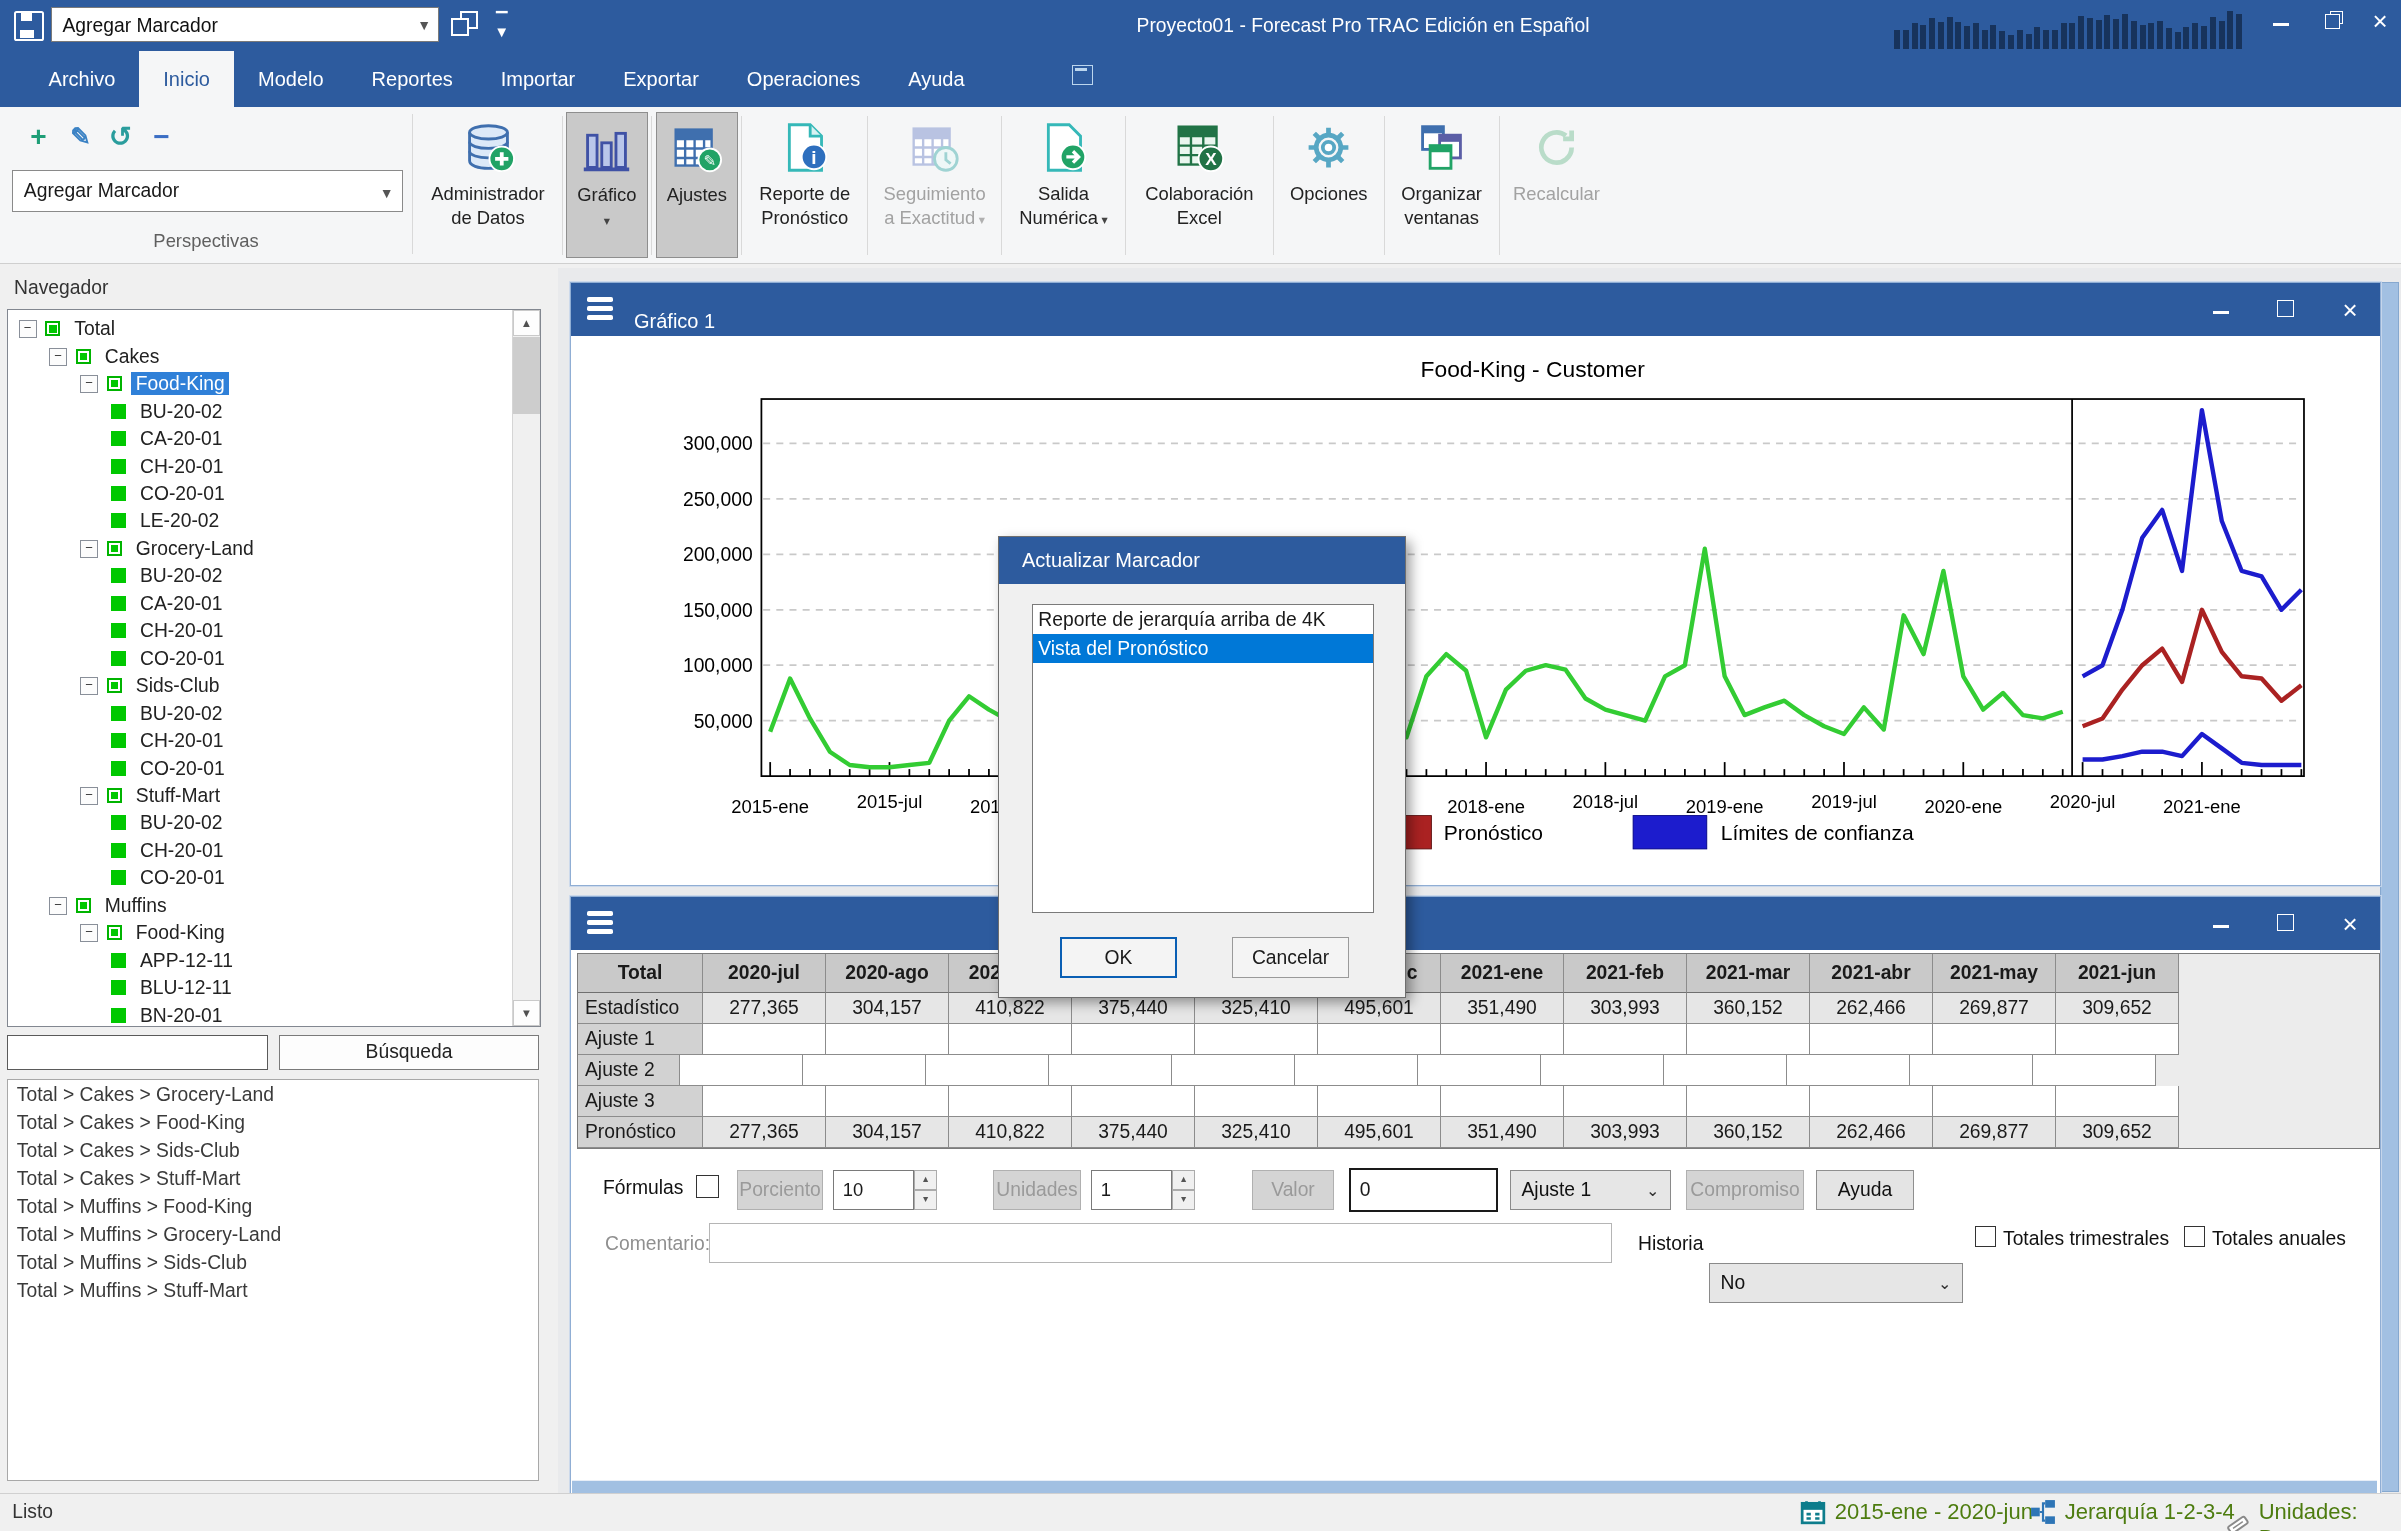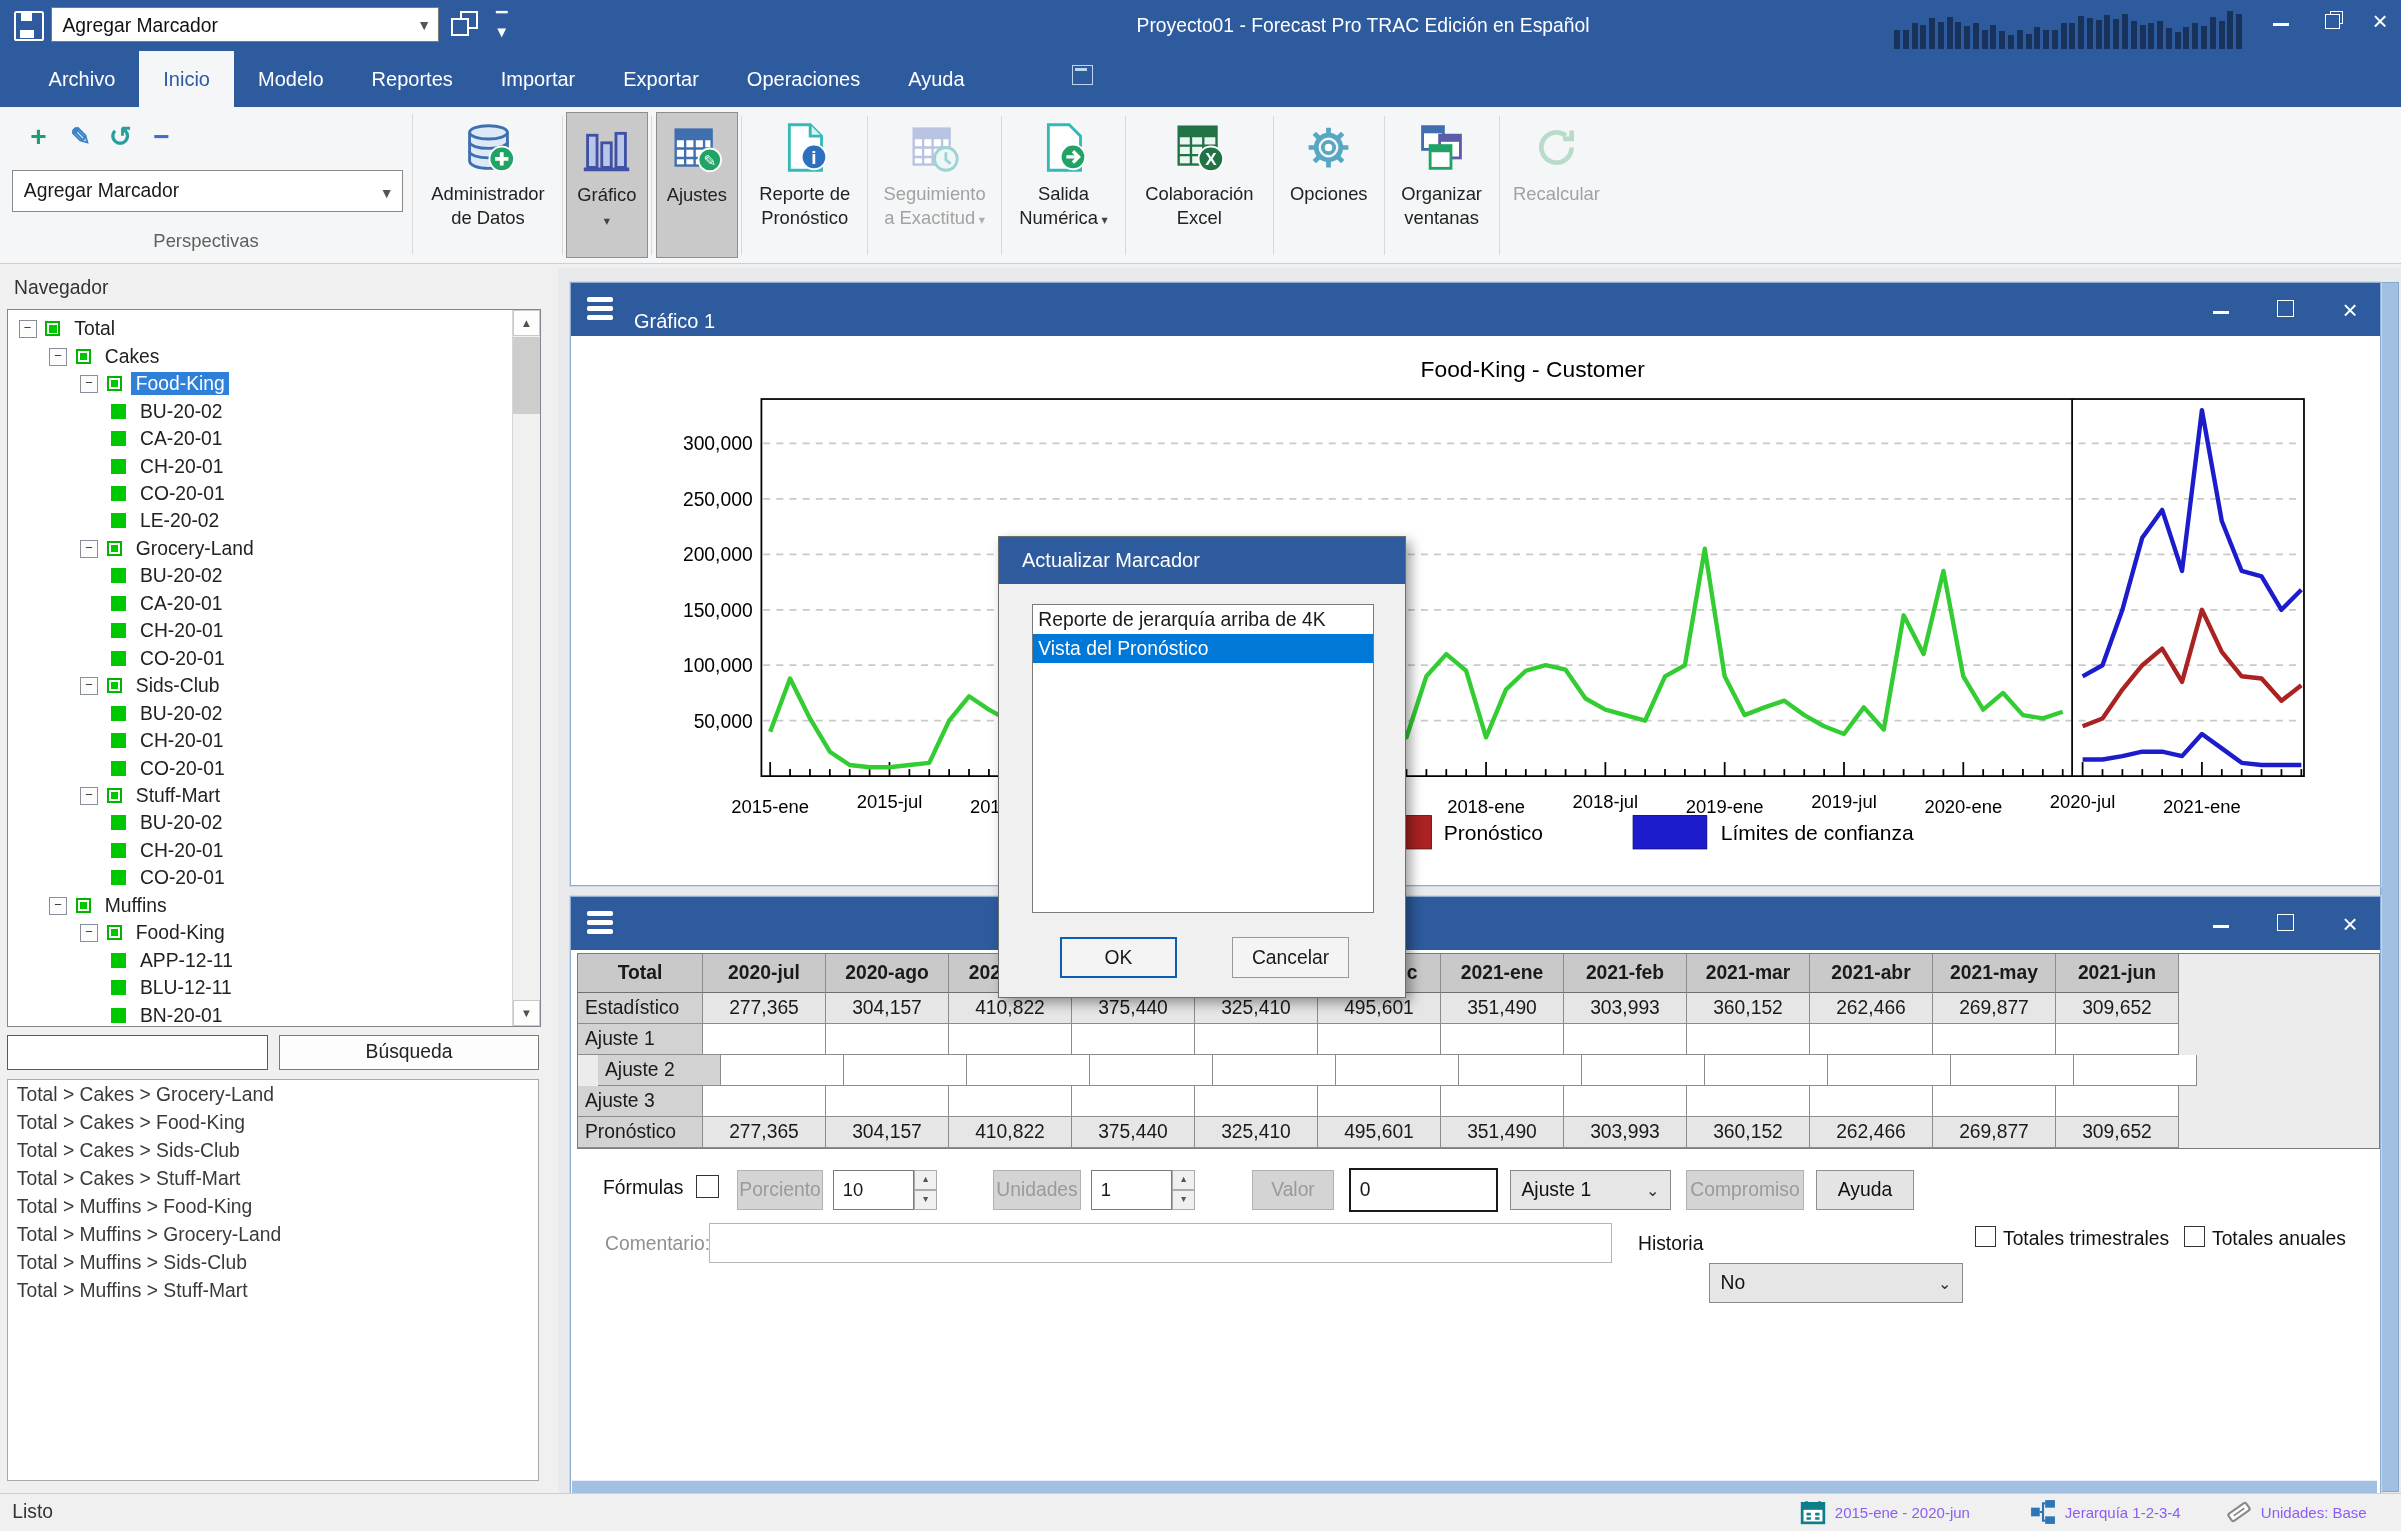--- a/index.html
+++ b/index.html
@@ -124,21 +124,21 @@
   #dialog-list{position:absolute;left:33px;top:67px;width:340px;height:307px;background:#fff;border:0.9px solid #7a7a7a;}
   .ditem{font-size:19.3px;padding:3.5px 5.3px;white-space:nowrap;overflow:hidden;}
   .ditem.sel{background:#0078d7;color:#fff;}
   .dlgbtn{position:absolute;width:117px;height:41px;background:#f4f4f4;font-size:19.3px;
           display:flex;align-items:center;justify-content:center;box-sizing:border-box;}
   #ok-btn{left:61px;top:400px;border:2.6px solid #0a5fb4;}
   #cancel-btn{left:233px;top:400px;border:0.9px solid #9a9a9a;}
   
   #statusbar{left:0;top:1493px;width:2401px;height:39px;background:#f0f0f0;border-top:0.9px solid #d0d0d0;z-index:70;}
   #status-ready{position:absolute;left:12.3px;top:7px;font-size:19.3px;color:#333;}
-  .stat-item{position:absolute;top:5.3px;display:flex;align-items:center;font-size:15px;color:#8b5cf6;text-align:right;}
+  .stat-item{position:absolute;top:5.3px;display:flex;align-items:center;font-size:22px;color:#4d7c0f;}
   .stat-item svg{margin-right:8.8px;}
 </style>
 </head>
 <body>
 
 <div id="root">
 
   <div class="abs" id="titlebar">
     <div class="abs" id="save-icon"></div>
     <div class="abs" id="qat-combo">
@@ -712,21 +712,21 @@
         <div class="ccell white" style="width: 123px; height: 31px;"></div>
         <div class="ccell white" style="width: 123px; height: 31px;"></div>
         <div class="ccell white" style="width: 123px; height: 31px;"></div>
         <div class="ccell white" style="width: 123px; height: 31px;"></div>
         <div class="ccell white" style="width: 123px; height: 31px;"></div>
         <div class="ccell white" style="width: 123px; height: 31px;"></div>
         <div class="ccell white" style="width: 123px; height: 31px;"></div>
         <div class="ccell white" style="width: 123px; height: 31px;"></div>
       </div>
       <div class="crow">
-        <div class="ccell rowlab" style="width: 123px; height: 31px; margin-left: 20px;">Ajuste 2</div>
+        <div class="ccell rowlab" style="width: 102px; height: 31px;">Ajuste 2</div>
         <div class="ccell white" style="width: 123px; height: 31px;"></div>
         <div class="ccell white" style="width: 123px; height: 31px;"></div>
         <div class="ccell white" style="width: 123px; height: 31px;"></div>
         <div class="ccell white" style="width: 123px; height: 31px;"></div>
         <div class="ccell white" style="width: 123px; height: 31px;"></div>
         <div class="ccell white" style="width: 123px; height: 31px;"></div>
         <div class="ccell white" style="width: 123px; height: 31px;"></div>
         <div class="ccell white" style="width: 123px; height: 31px;"></div>
         <div class="ccell white" style="width: 123px; height: 31px;"></div>
         <div class="ccell white" style="width: 123px; height: 31px;"></div>

